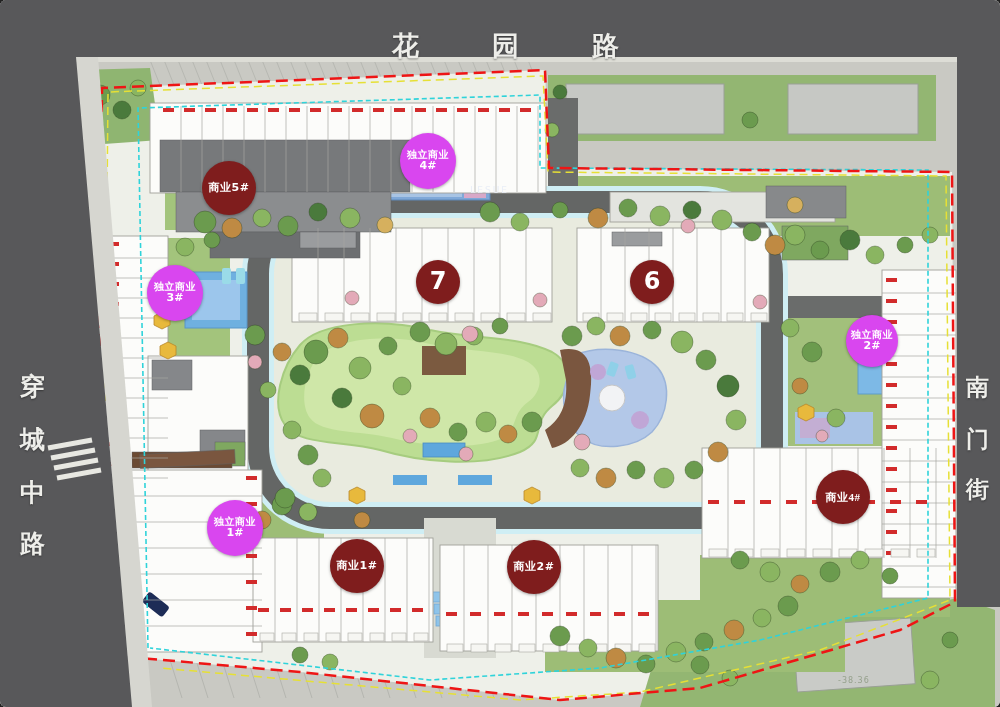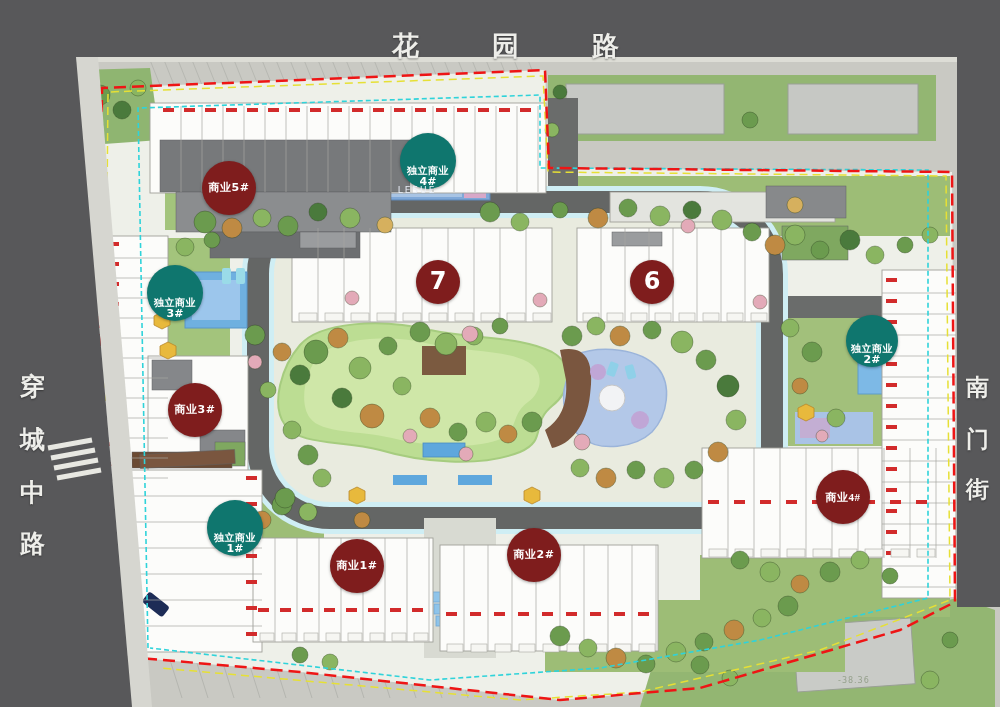--- a/index.html
+++ b/index.html
@@ -1,26 +1,26 @@
 <!DOCTYPE html>
 <html><head>
 <meta charset="utf-8">
 <style>
   html,body{margin:0;padding:0;background:#222;}
   #stage{position:relative;width:1000px;height:707px;overflow:hidden;background:#c9c9c3;
-         font-family:"DejaVu Sans",sans-serif;}
+         font-family:"DejaVu Sans",sans-serif;border-radius:6px;}
   #plansvg{position:absolute;left:0;top:0;}
   .ov{position:absolute;}
   .roadlabel{color:#eeeeea;font-weight:bold;text-shadow:0 1px 2px rgba(0,0,0,.4);}
   .roadlabel.vert{writing-mode:vertical-rl;text-orientation:upright;}
   .badge{position:absolute;border-radius:50%;display:flex;flex-direction:column;align-items:center;
          justify-content:center;color:#fff;font-weight:bold;text-align:center;line-height:1.15;
          box-shadow:0 1px 3px rgba(0,0,0,.35);}
   .badge.red{background:#7f1d1d;}
-  .badge.blue{background:#0f766e;justify-content:flex-end;}
+  .badge.blue{background:#d946ef;}
   .badge .l1{font-size:10px;letter-spacing:.5px;}
   .badge .l2{font-size:11px;}
   .badge.red .l1{font-size:11px;}
   .badge.num{font-size:24px;}
   .poollabel{color:#e9eef7;font-size:9px;letter-spacing:2px;text-align:center;}
   .note{color:#96a18d;font-size:8px;letter-spacing:1px;}
 </style>
 </head>
 <body>
 
@@ -528,27 +528,24 @@
   </g>
 </svg>
 
 <div class="ov roadlabel" style="left:392px;top:28px;font-size:27px;letter-spacing:73px;white-space:nowrap;">花园路</div>
 <div class="ov roadlabel vert" style="left:16px;top:352px;font-size:25px;letter-spacing:53px;">穿城中路</div>
 <div class="ov roadlabel vert" style="left:963px;top:356px;font-size:23px;letter-spacing:51px;">南门街</div>
 
 <div class="badge red" style="left:202px;top:161px;width:54px;height:54px;">
   <span class="l1">商业5#</span>
     </div>
-<div class="badge red" style="left:168px;top:383px;width:54px;height:54px;">
-  <span class="l1">商业3#</span>
-    </div>
 <div class="badge red" style="left:306px;top:539px;width:54px;height:54px;margin-left:24px;">
   <span class="l1">商业1#</span>
     </div>
-<div class="badge red" style="left:507px;top:528px;width:54px;height:54px;">
+<div class="badge red" style="left:507px;top:540px;width:54px;height:54px;">
   <span class="l1">商业2#</span>
     </div>
 <div class="badge red" style="left:816px;top:470px;width:54px;height:54px;font-family:Liberation Serif, serif;">
   <span class="l1">商业4#</span>
     </div>
 
 <div class="badge blue" style="left:400px;top:133px;width:56px;height:56px;">
   <span class="l1">独立商业</span>
   <span class="l2">4#</span>
     </div>
@@ -565,16 +562,16 @@
   <span class="l2">2#</span>
     </div>
 
 <div class="badge red num" style="left:416px;top:260px;width:44px;height:44px;">
   <span>7</span>
     </div>
 <div class="badge red num" style="left:630px;top:260px;width:44px;height:44px;">
   <span>6</span>
     </div>
 
-<div class="ov poollabel" style="left:355px;top:180px;width:124px;height:20px;line-height:20px;">LESUE</div>
+<div class="ov poollabel" style="left:385px;top:180px;width:124px;height:20px;line-height:20px;text-align:right;">LESUE</div>
 <div class="ov note" style="left:838px;top:676px;">-38.36</div>
 
 </div>
 
 </body></html>

